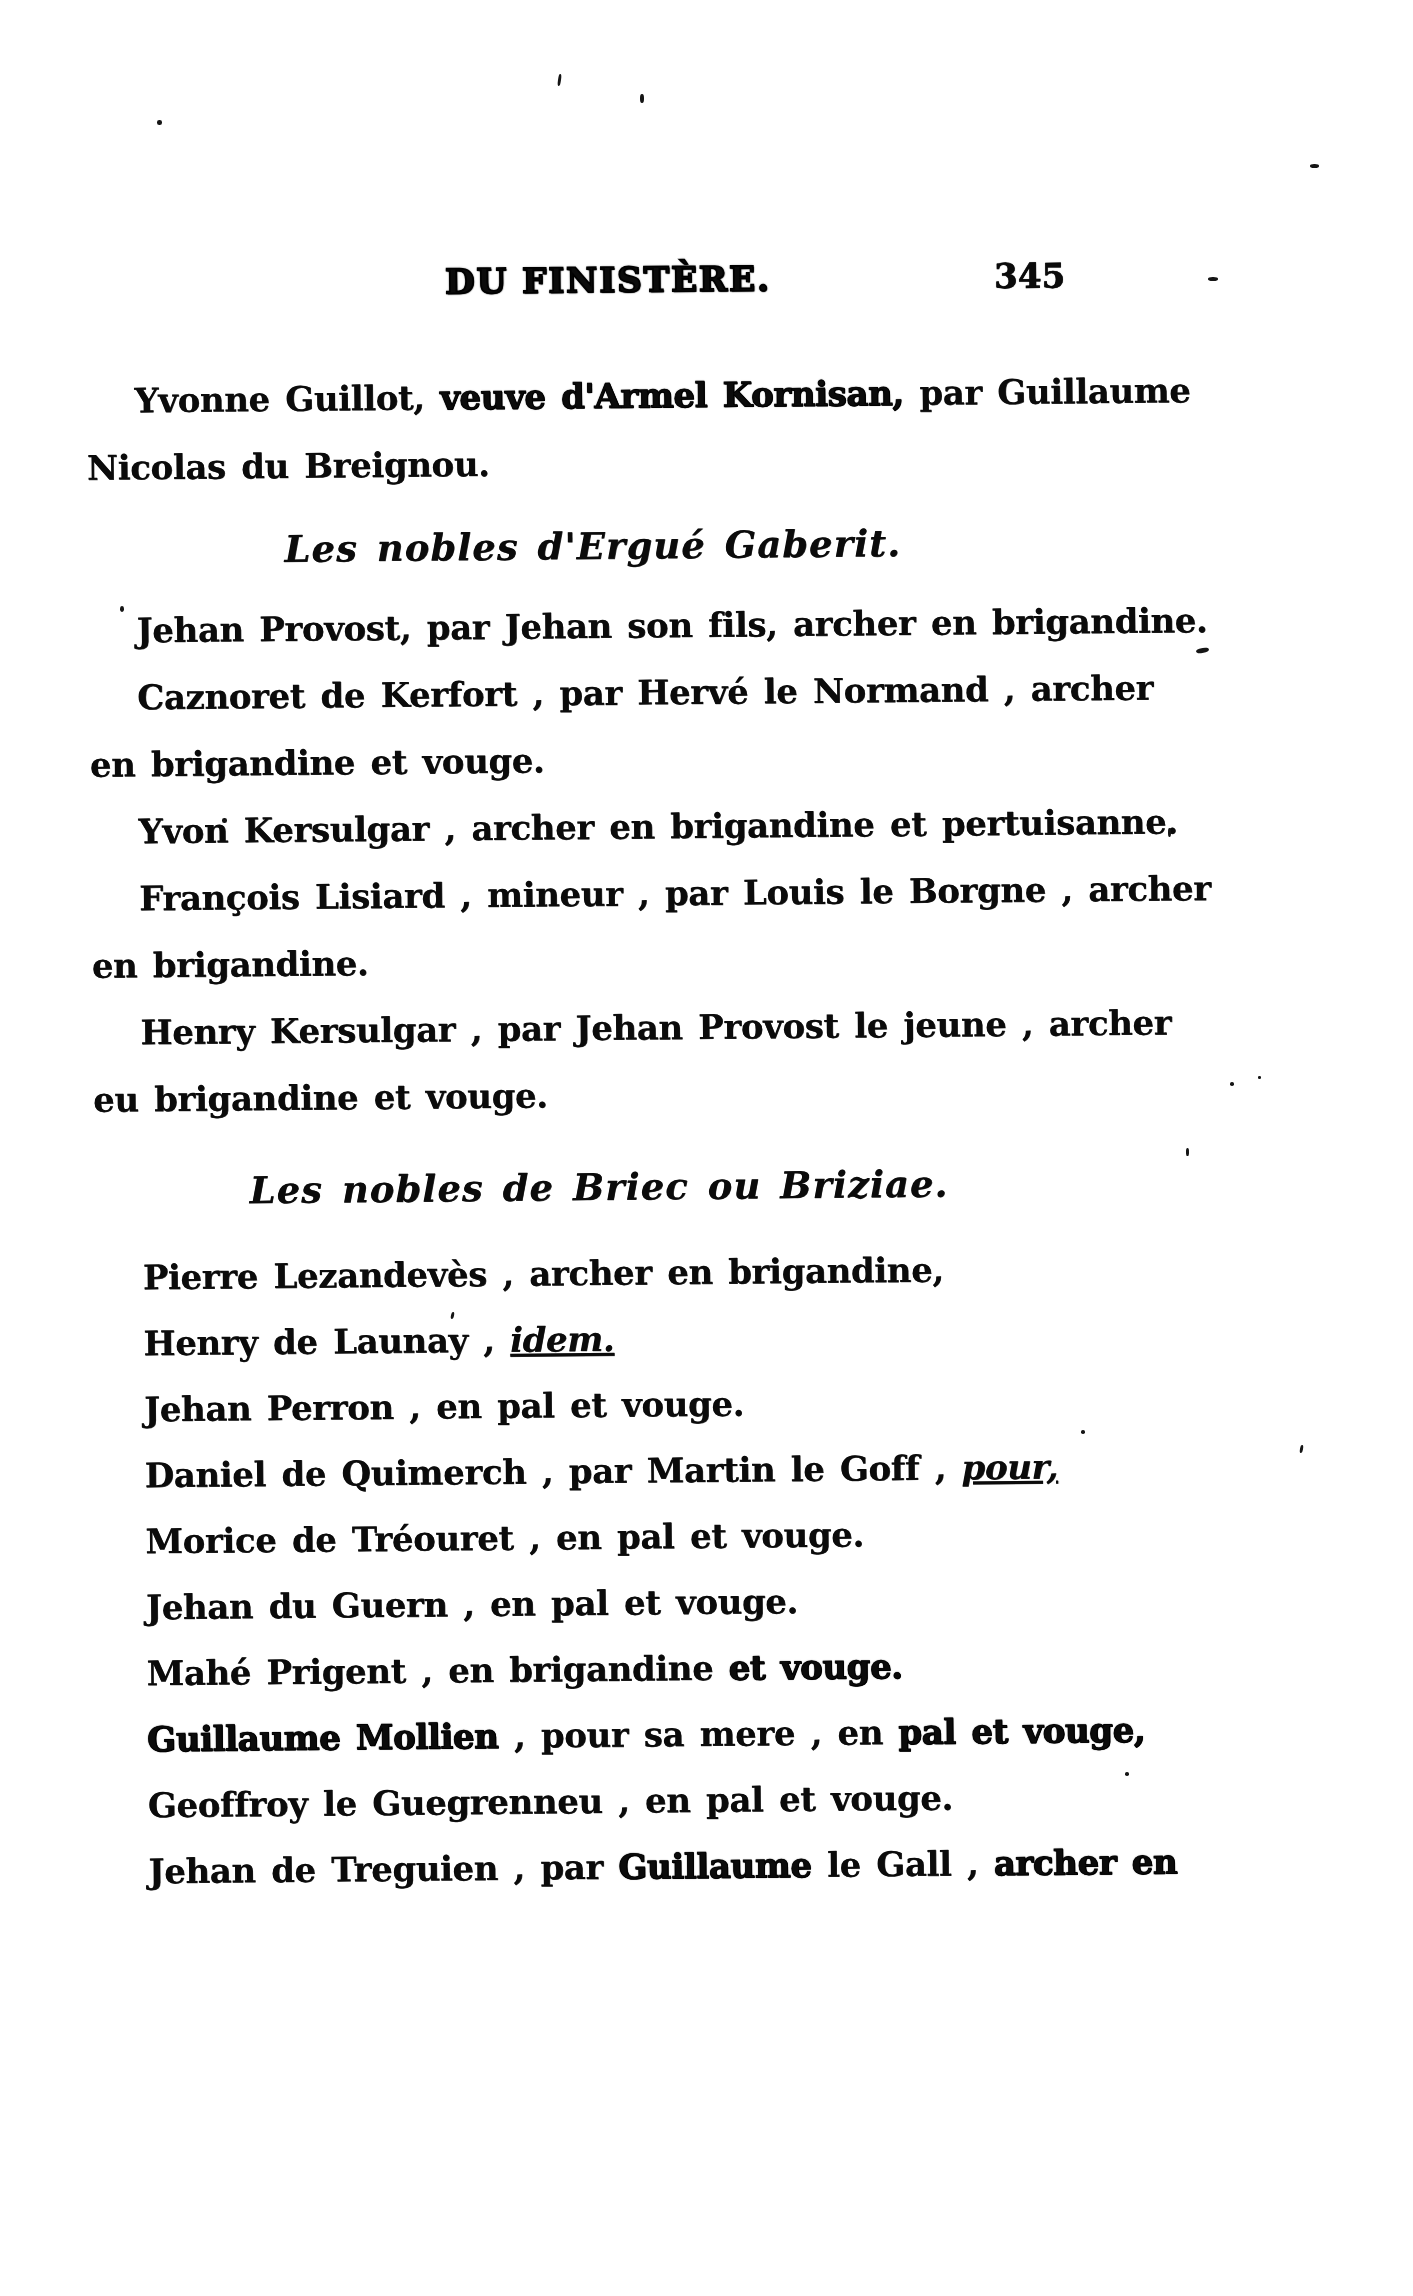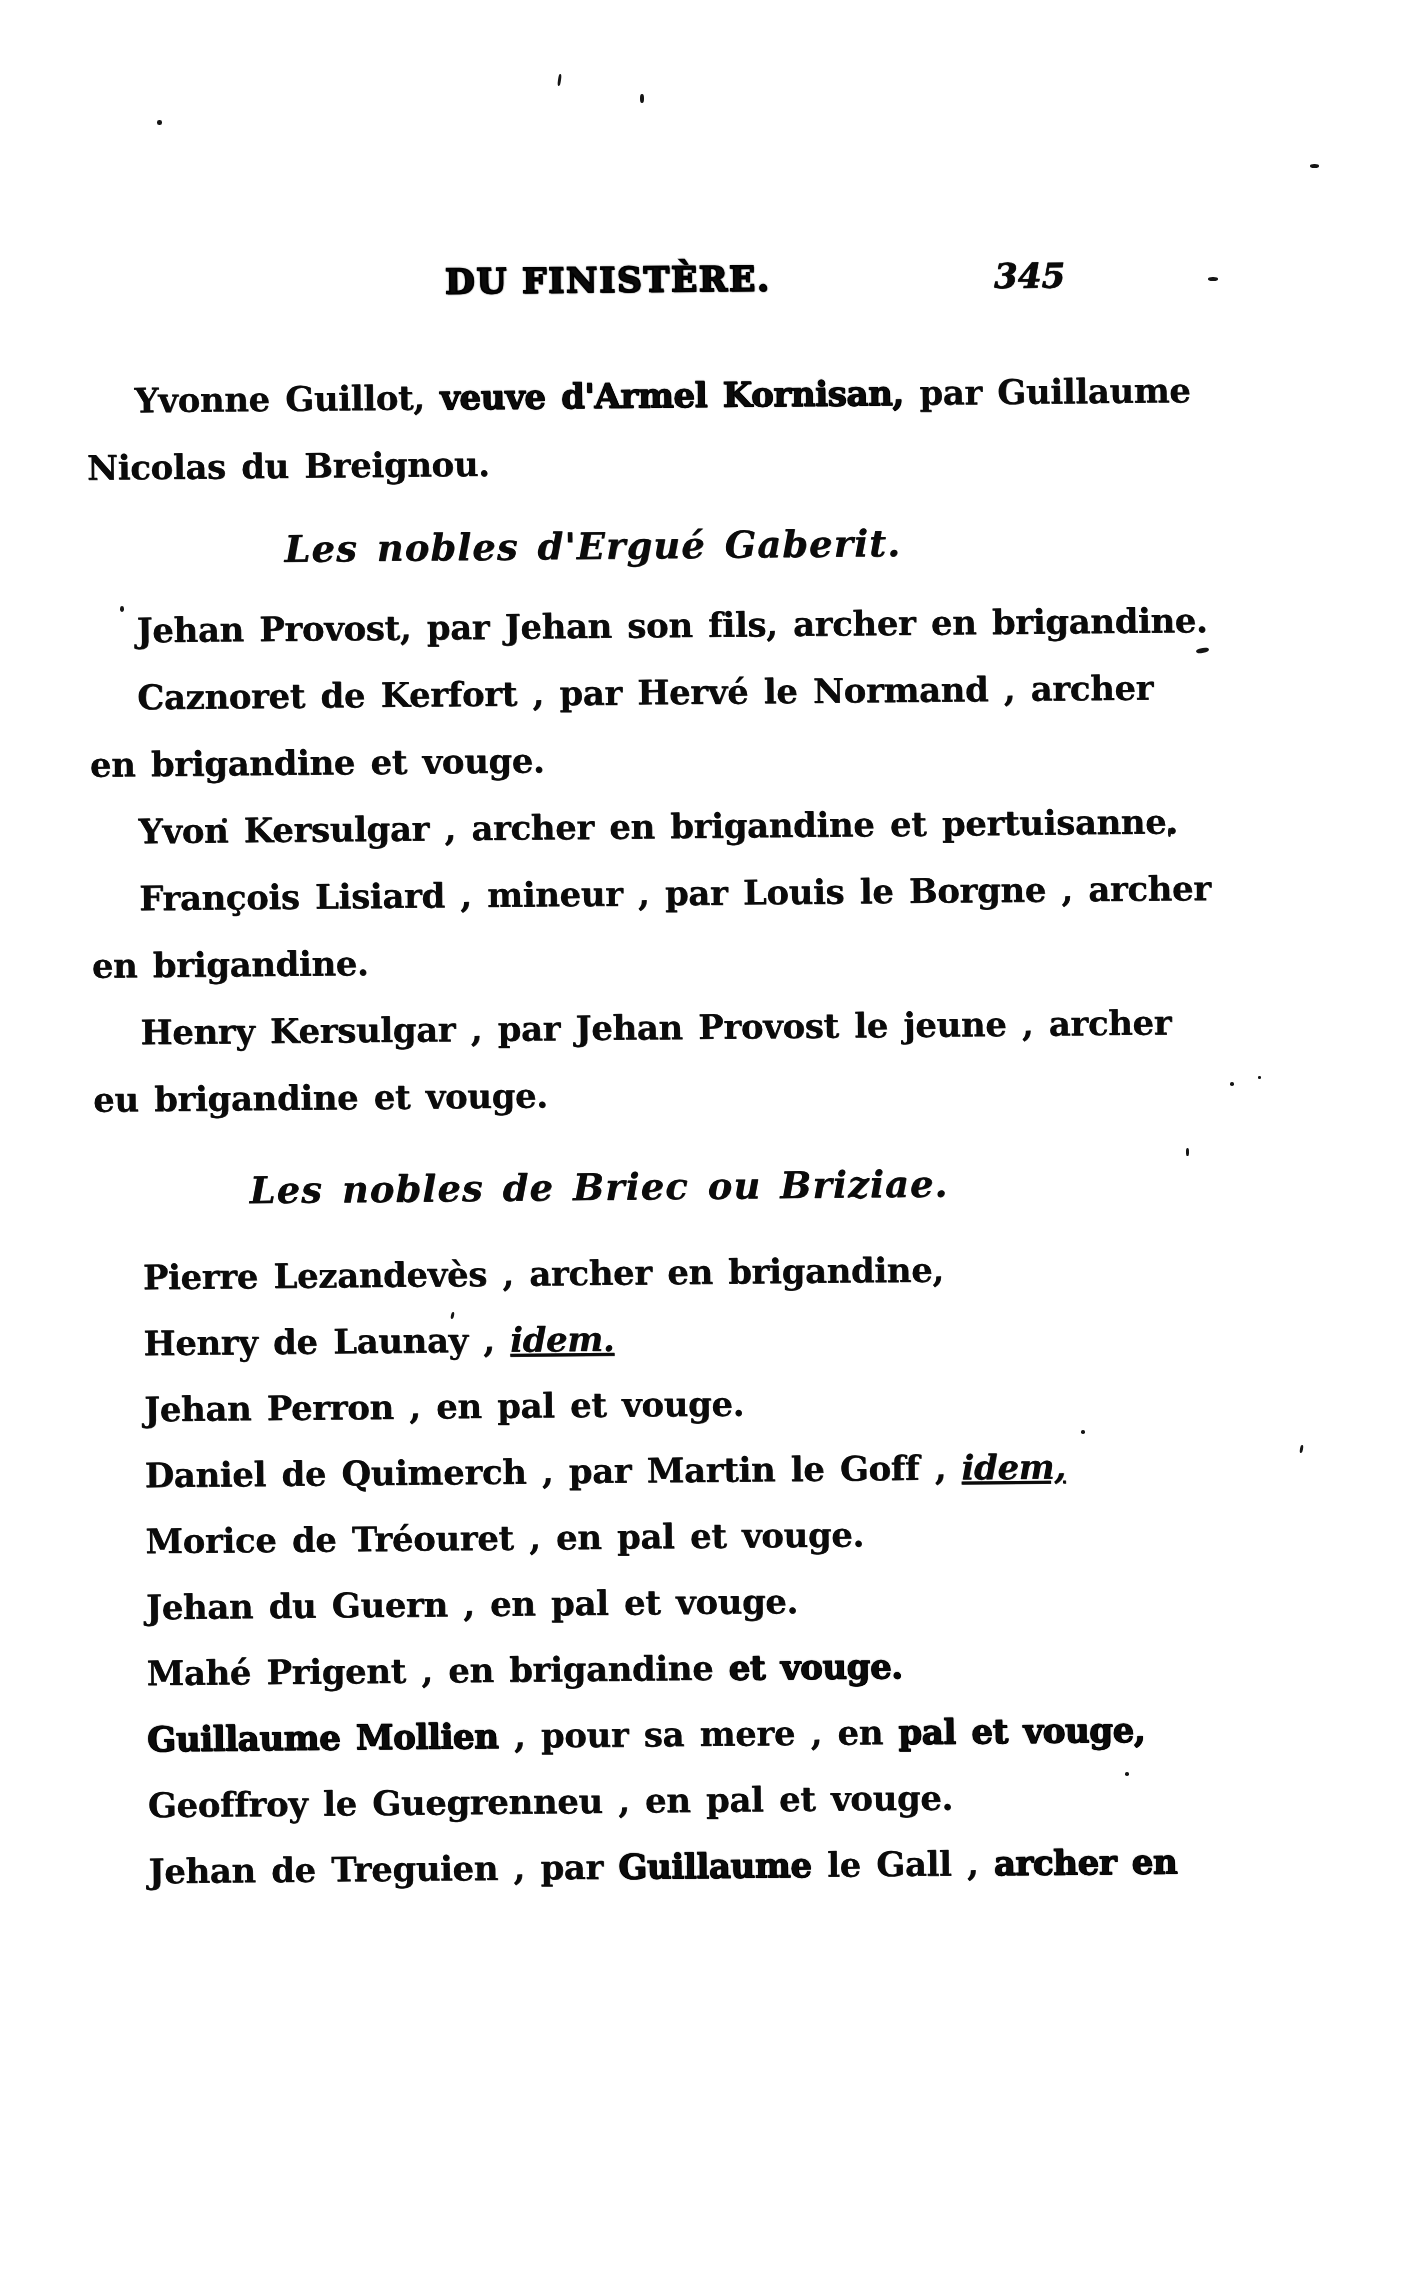--- a/index.html
+++ b/index.html
@@ -35,21 +35,20 @@
     margin-bottom: 61px;
     font-size: 34px;
     font-weight: 700;
   }
   .running-title {
     letter-spacing: 2px;
   }
   .page-number {
     -webkit-text-stroke: 0.6px #000;
     text-shadow: 0 0 1px rgba(0,0,0,0.8);
-    font-style: italic;
   }
   .line {
     height: 67px;
     line-height: 67px;
     font-size: 34px;
     font-weight: 700;
     letter-spacing: -0.4px;
     word-spacing: 4px;
     white-space: nowrap;
     text-shadow: 0.4px 0.3px 0.4px rgba(0,0,0,0.75);
@@ -110,21 +109,21 @@
     <div class="line">en brigandine.</div>
     <div class="line indent">Henry Kersulgar , par Jehan Provost le jeune , archer</div>
     <div class="line">eu brigandine et vouge.</div>
 
     <div class="heading h2">Les nobles de Briec ou Briziae.</div>
 
     <div class="s2">
       <div class="line indent">Pierre Lezandevès , archer en brigandine,</div>
       <div class="line indent"><span class="seg">Henry de Launay , </span><span class="seg italic">idem.</span></div>
       <div class="line indent">Jehan Perron , en pal et vouge.</div>
-      <div class="line indent"><span class="seg">Daniel de Quimerch , par Martin le Goff , </span><span class="seg italic">idem,</span></div>
+      <div class="line indent"><span class="seg">Daniel de Quimerch , par Martin le Goff , </span><span class="seg italic">pour,</span></div>
       <div class="line indent">Morice de Tréouret , en pal et vouge.</div>
       <div class="line indent">Jehan du Guern , en pal et vouge.</div>
       <div class="line indent"><span class="seg">Mahé Prigent , en brigandine </span><span class="seg smudge">et vouge.</span></div>
       <div class="line indent"><span class="seg smudge">Guillaume Mollien</span><span class="seg"> , pour sa mere , en </span><span class="seg smudge">pal et vouge,</span></div>
       <div class="line indent">Geoffroy le Guegrenneu , en pal et vouge.</div>
       <div class="line indent"><span class="seg">Jehan de Treguien , par </span><span class="seg smudge">Guillaume</span><span class="seg"> le Gall , </span><span class="seg smudge">archer en</span></div>
       <div class="line">brigandine.</div>
     </div>
 
   </div>

